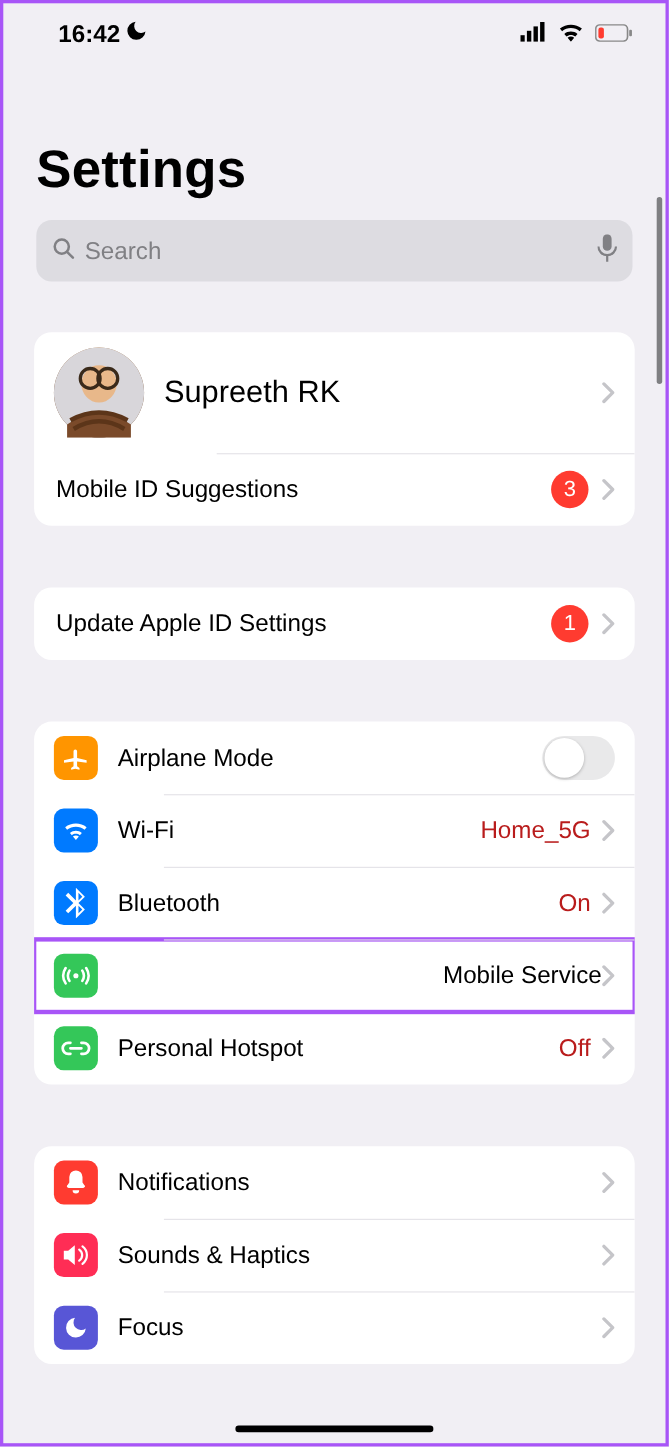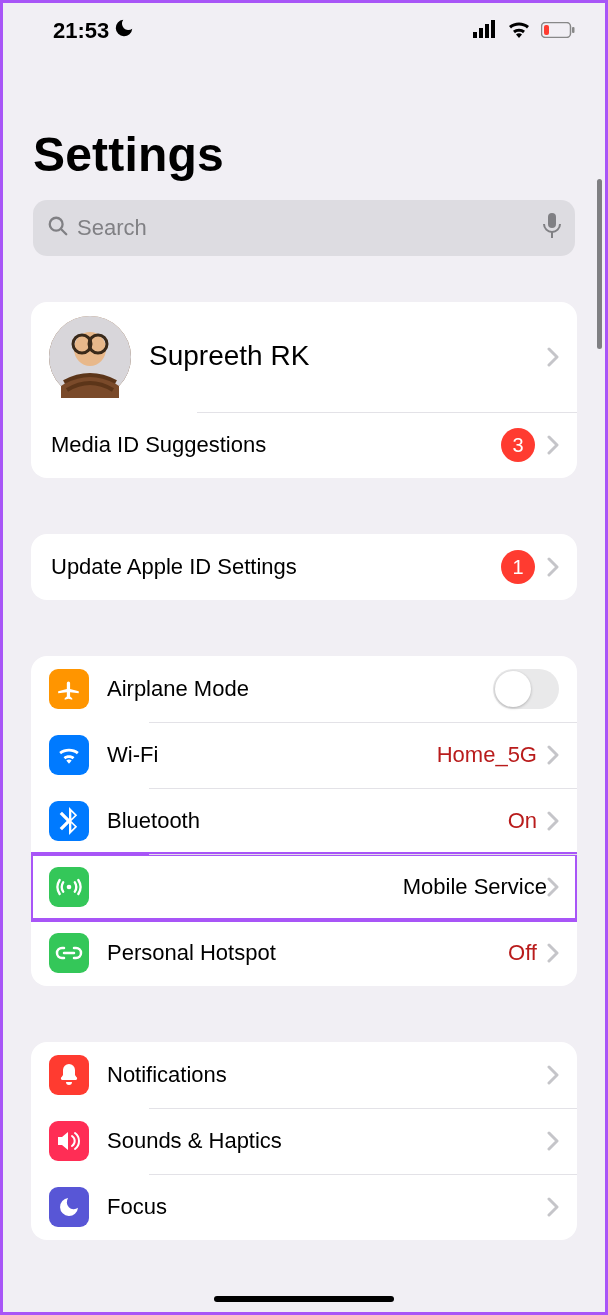--- a/index.html
+++ b/index.html
@@ -143,21 +143,21 @@
   .bg-green  { background:#34c759; }
   .bg-red    { background:#ff3b30; }
   .bg-pink   { background:#ff2d55; }
   .bg-indigo { background:#5856d6; }
 </style>
 </head>
 <body>
 
 <div class="status-bar">
   <div class="status-left">
-    <span>21:53</span>
+    <span>16:42</span>
     <span>
       <svg width="22" height="22" viewBox="0 0 24 24">
           <path d="M21 12.8A9 9 0 1 1 11.2 3 7 7 0 0 0 21 12.8z" fill="#000"></path>
         </svg>
     </span>
   </div>
   <div class="status-right">
     <span>
       <svg width="24" height="18" viewBox="0 0 24 18">
           <rect x="0" y="12" width="4" height="6" fill="#000"></rect>
@@ -216,21 +216,21 @@
     <div class="profile-text">
       <div class="profile-name">Supreeth RK</div>
     </div>
     <span class="chevron">
         <svg width="12" height="20" viewBox="0 0 12 20">
           <path d="M2 2l8 8-8 8" fill="none" stroke="#c5c5c9" stroke-width="3" stroke-linecap="round" stroke-linejoin="round"></path>
         </svg>
       </span>
   </div>
   <div class="row plain">
-    <span class="label">Media ID Suggestions</span>
+    <span class="label">Mobile ID Suggestions</span>
     <span class="badge">3</span>
     <span class="chevron">
         <svg width="12" height="20" viewBox="0 0 12 20">
           <path d="M2 2l8 8-8 8" fill="none" stroke="#c5c5c9" stroke-width="3" stroke-linecap="round" stroke-linejoin="round"></path>
         </svg>
       </span>
   </div>
 </div>
 
 <div class="group update">

